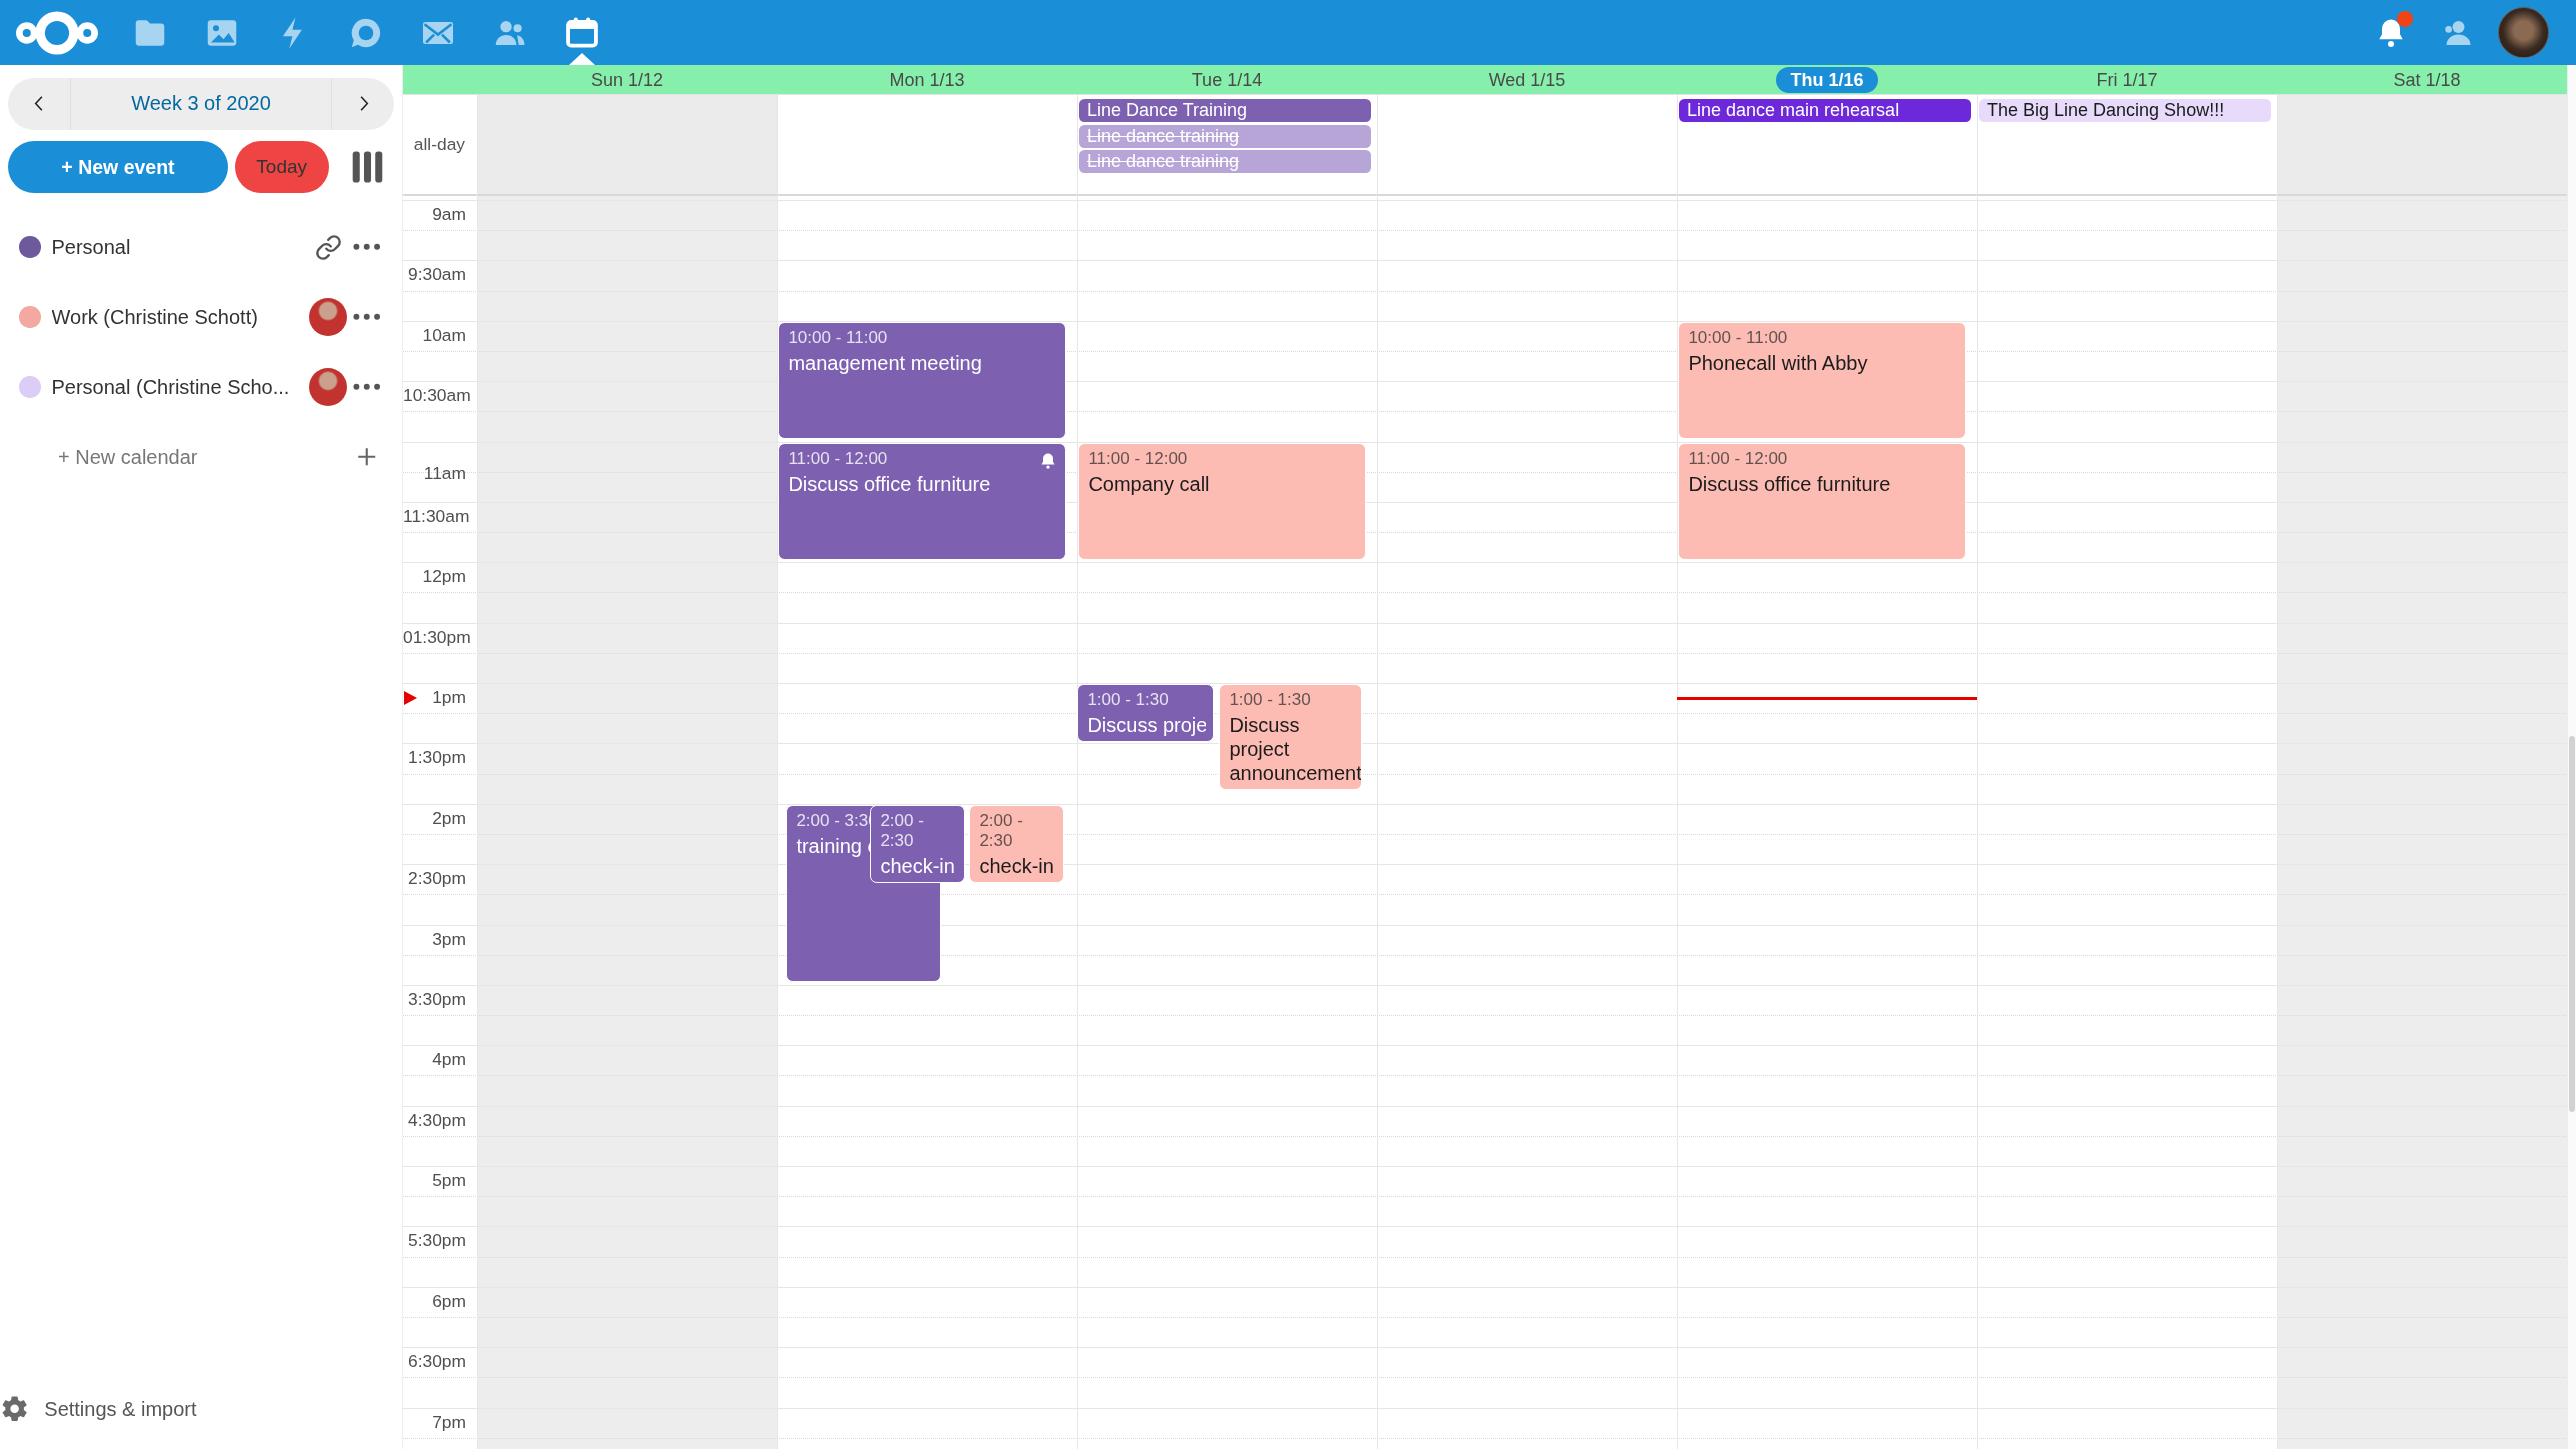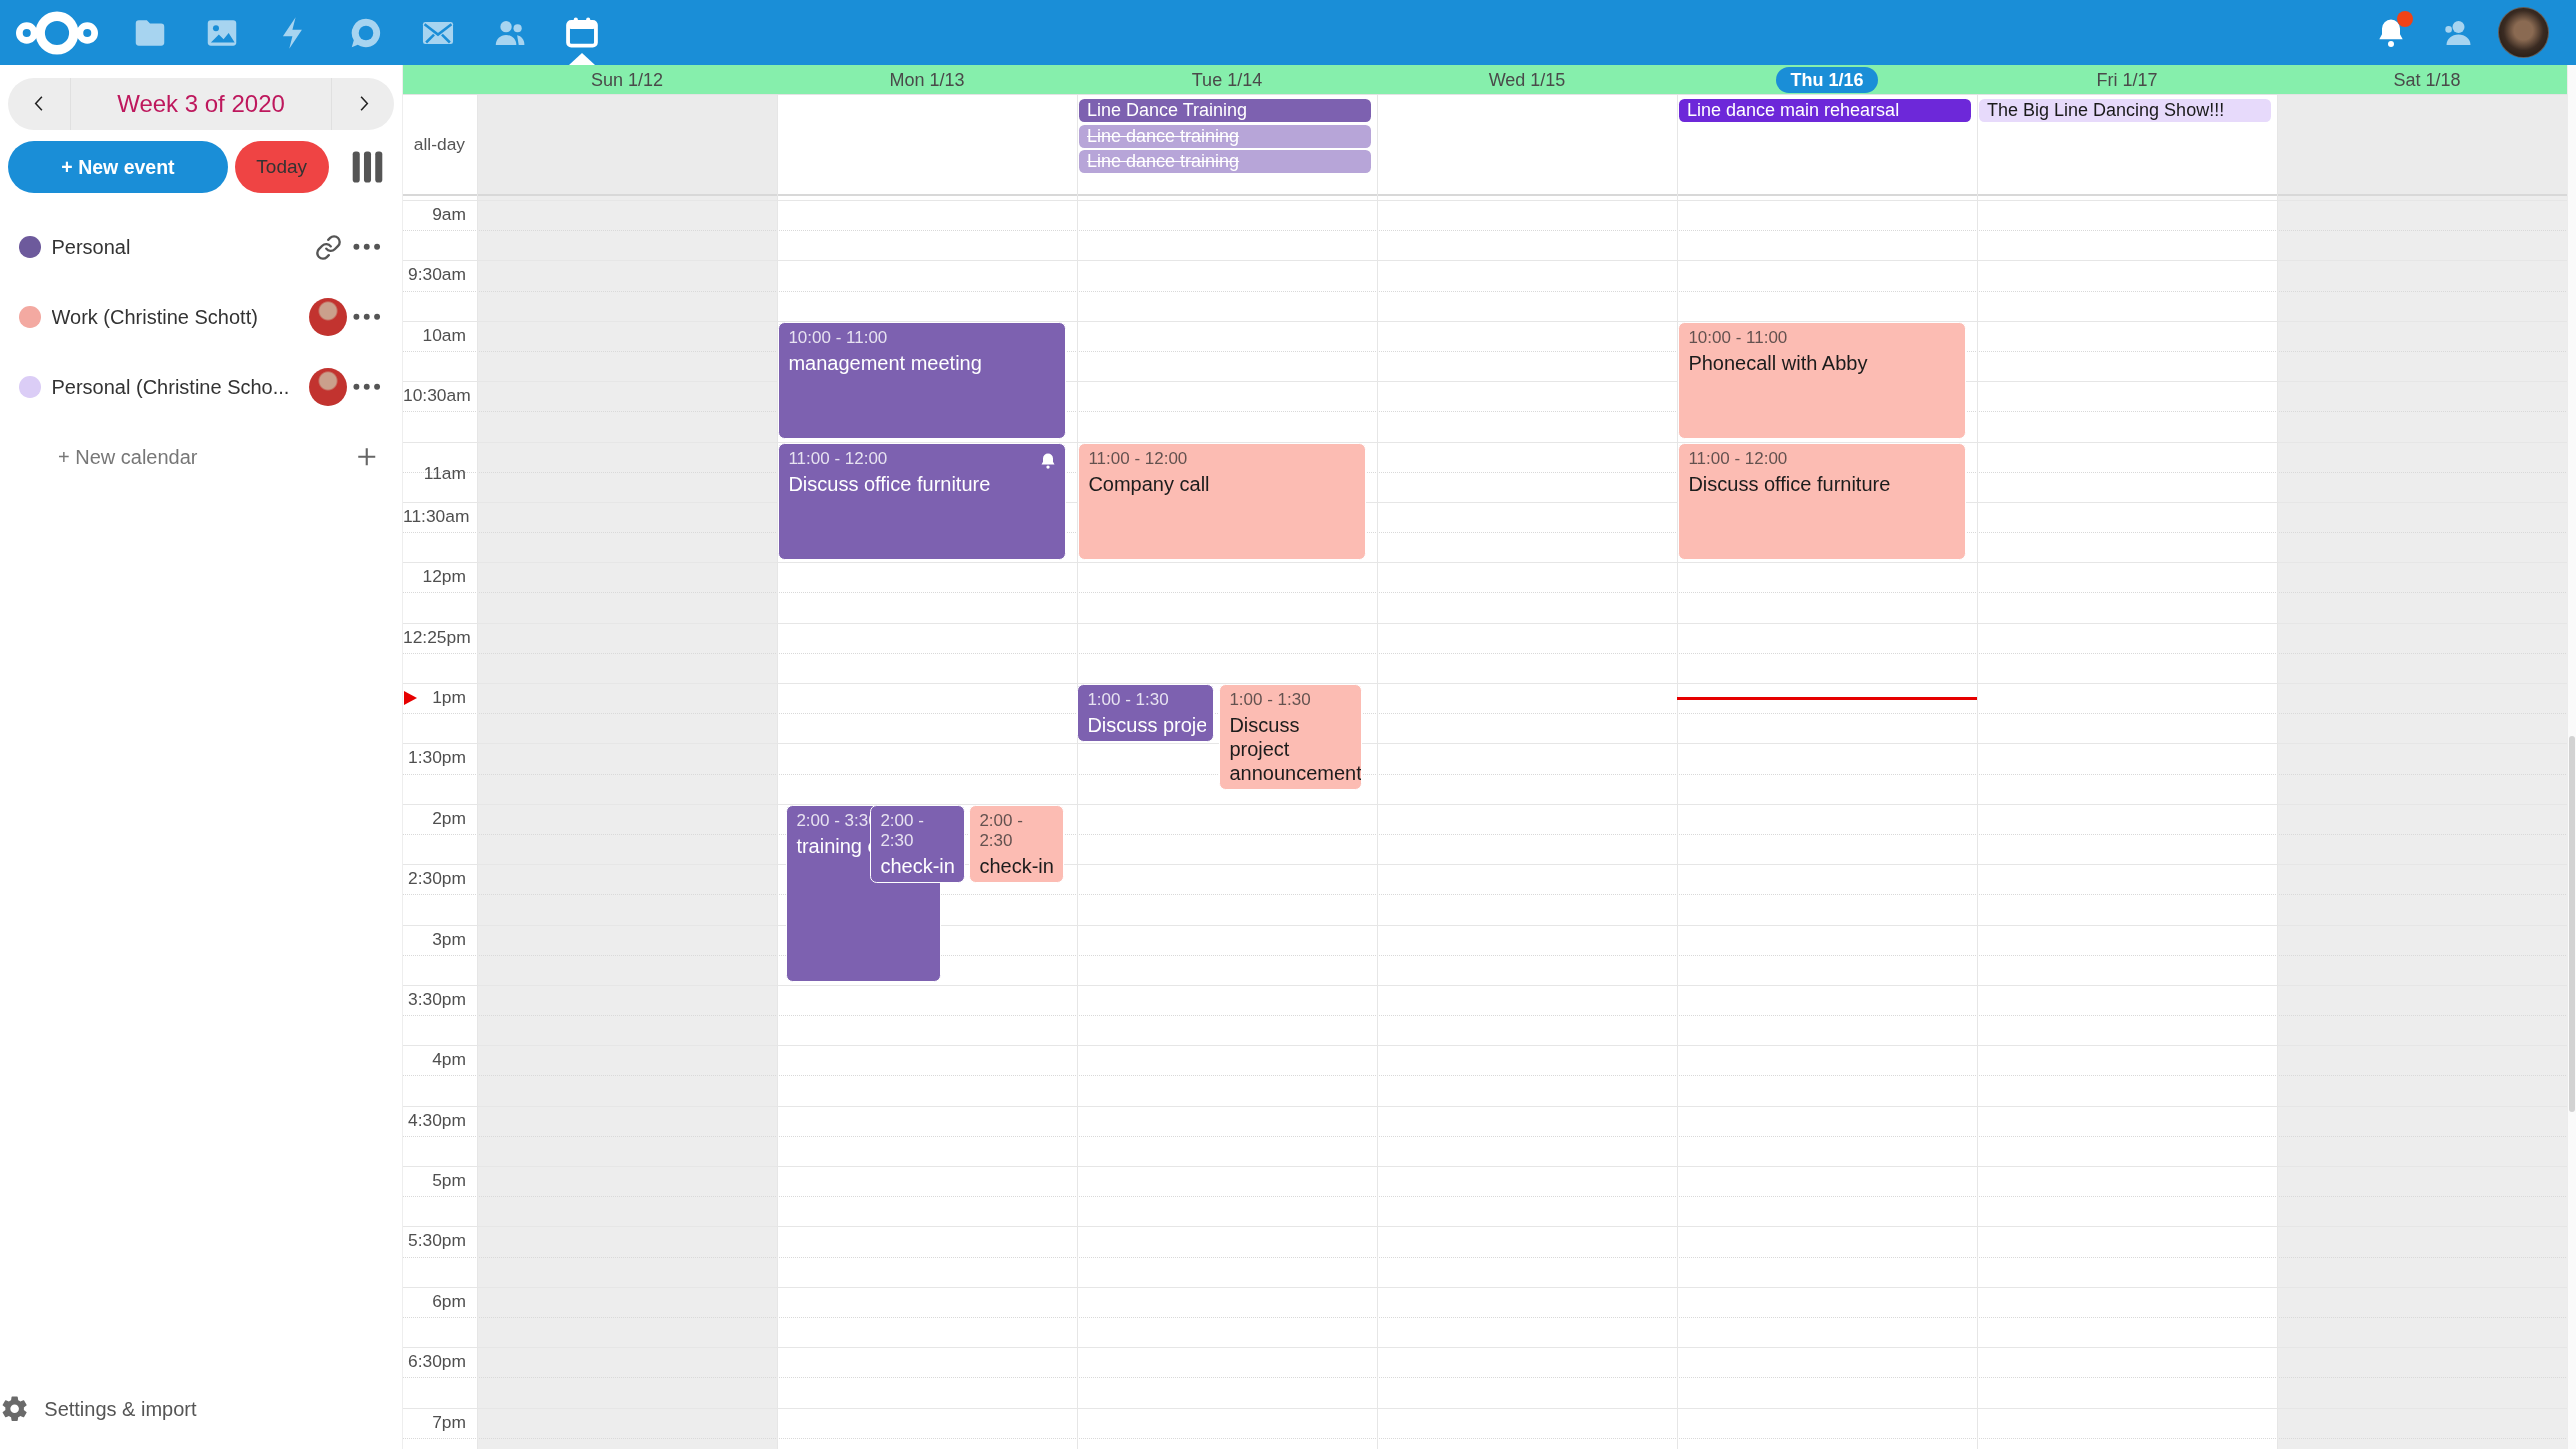--- a/index.html
+++ b/index.html
@@ -18,21 +18,21 @@
   .icon-wrap { position:relative; width:48px; height:48px; display:flex; align-items:center; justify-content:center; }
   .badge { position:absolute; top:2.7px; right:2.7px; width:16px; height:16px; border-radius:50%; background:#f04316; }
   .avatar-top { width:51px; height:51px; border-radius:50%;
     background:radial-gradient(circle at 50% 46%, #8a6a52 0 26%, #3a2b22 55%, #17100a 100%); border:1.3px solid rgba(255,255,255,.25); }
 
   
   .sidebar { position:fixed; left:0; top:65px; bottom:0; width:402px; background:#fff; z-index:40; }
   .week-nav { margin:12.7px 8px 0 8px; height:52px; border-radius:26px; background:#ededed; display:flex; align-items:stretch; overflow:hidden; }
   .week-nav .nav-btn { width:62px; display:flex; align-items:center; justify-content:center; cursor:pointer; }
   .week-nav .nav-center { flex:1; display:flex; align-items:center; justify-content:center;
-    border-left:1.3px solid #e0e0e0; border-right:1.3px solid #e0e0e0; font-size:24px; color:#be185d; }
+    border-left:1.3px solid #e0e0e0; border-right:1.3px solid #e0e0e0; font-size:20px; color:#0369a1; }
   .btn-row { margin:11.4px 8px 0 8px; display:flex; align-items:center; }
   .btn-new { width:220px; height:52px; border-radius:26px; background:var(--brand,#1a8ed7); color:#fff;
     font-size:19.5px; font-weight:bold; display:flex; align-items:center; justify-content:center; cursor:pointer; }
   .btn-today { margin-left:6.7px; width:94px; height:52px; border-radius:26px; background:#ef4444; color:#333;
     font-size:19px; display:flex; align-items:center; justify-content:center; cursor:pointer; }
   .btn-viewtoggle { margin-left:21.5px; width:35px; height:35px; display:flex; align-items:center; justify-content:center; cursor:pointer; }
   .cal-list { margin-top:19px; }
   .cal-row { height:70px; display:flex; align-items:center; padding:0 16px 0 19px; cursor:pointer; }
   .cal-dot { width:21.5px; height:21.5px; border-radius:50%; flex:none; }
   .cal-label { margin-left:11px; font-size:20px; color:#333; flex:1; white-space:nowrap; overflow:hidden; }
@@ -293,21 +293,21 @@
       <div class="hline dot" style="top: 276px;"></div>
       <div class="tlabel" style="top: 267px;">11am</div>
       <div class="hline" style="top: 306px;"></div>
       <div class="hline dot" style="top: 336px;"></div>
       <div class="tlabel" style="top: 310px;">11:30am</div>
       <div class="hline" style="top: 366px;"></div>
       <div class="hline dot" style="top: 396px;"></div>
       <div class="tlabel" style="top: 370px;">12pm</div>
       <div class="hline" style="top: 427px;"></div>
       <div class="hline dot" style="top: 457px;"></div>
-      <div class="tlabel" style="top: 431px;">12:25pm</div>
+      <div class="tlabel" style="top: 431px;">01:30pm</div>
       <div class="hline" style="top: 487px;"></div>
       <div class="hline dot" style="top: 517px;"></div>
       <div class="tlabel" style="top: 491px;">1pm</div>
       <div class="hline" style="top: 547px;"></div>
       <div class="hline dot" style="top: 578px;"></div>
       <div class="tlabel" style="top: 551px;">1:30pm</div>
       <div class="hline" style="top: 608px;"></div>
       <div class="hline dot" style="top: 638px;"></div>
       <div class="tlabel" style="top: 612px;">2pm</div>
       <div class="hline" style="top: 668px;"></div>

